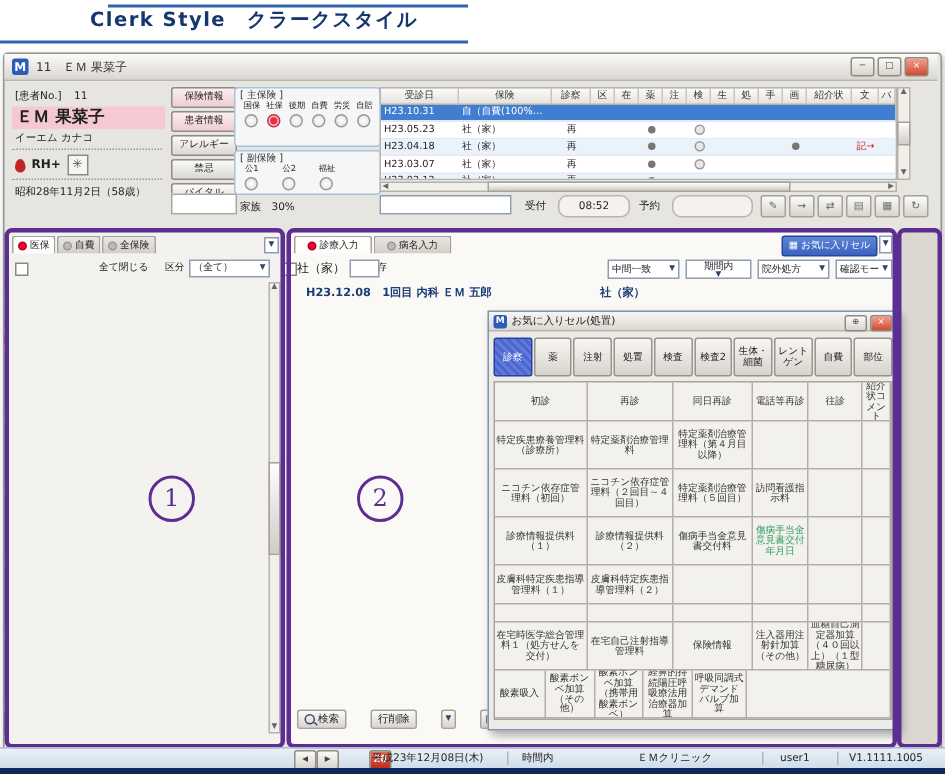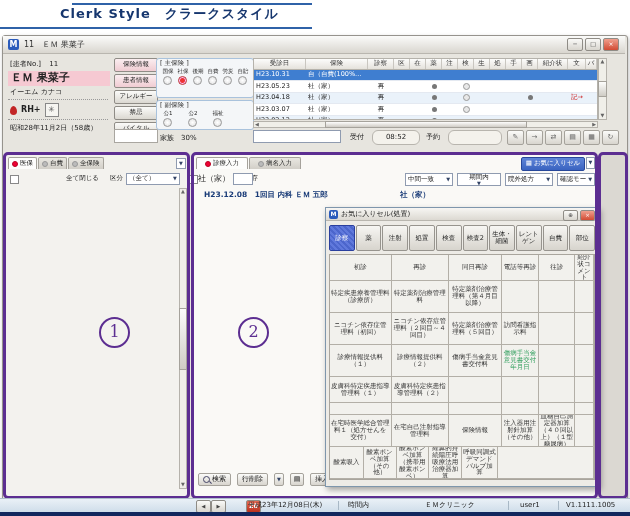--- a/index.html
+++ b/index.html
@@ -705,21 +705,21 @@
         <div class="mc mmark">注</div>
         <div class="mc mname">アズノールうがい液４％</div>
       </div>
       <div class="mrow">
         <div class="mc mkub"></div>
         <div class="mc mcode green">9</div>
         <div class="mc mmark"></div>
         <div class="mc mname green">１日数回うがい</div>
       </div>
     </div>
-  <div class="abs" style="left:198px;top:473px;display:flex;align-items:center;gap:6px;z-index:3;">
+  <div class="abs" style="left:198px;top:473px;display:flex;align-items:center;gap:16px;z-index:3;">
     <span class="mtbtn">
         <span class="mag"></span>
         <span>検索</span>
       </span>
     <span class="mtbtn">
         <span>行削除</span>
       </span>
     <span class="mtbtn" style="width:10px;padding:0;">
         <span class="dar">▼</span>
       </span>

